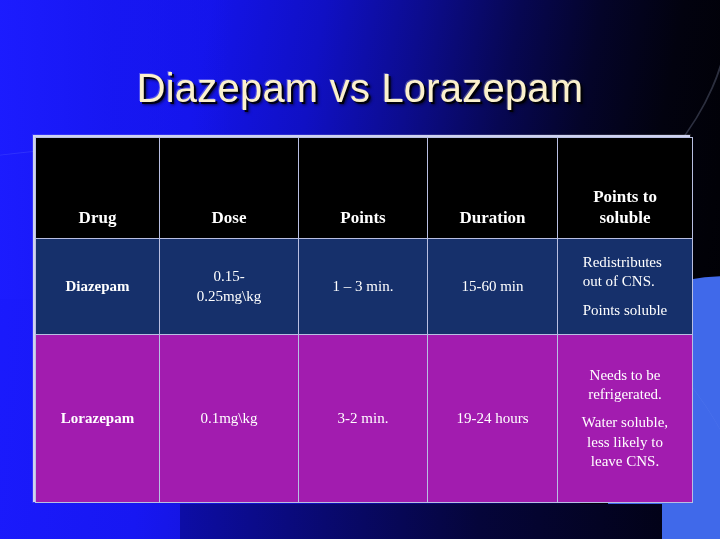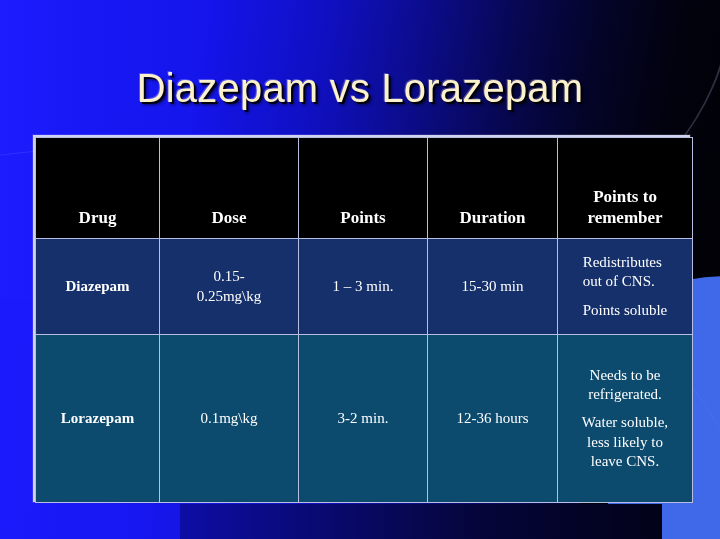--- a/index.html
+++ b/index.html
@@ -187,21 +187,21 @@
   tr.row-diazepam { height: 96px; }
   tr.row-diazepam td {
     background: #16306b;
     font-size: 15px;
     font-weight: normal;
   }
   tr.row-diazepam td.drug-name { font-weight: bold; font-size: 15px; }
 
   tr.row-lorazepam { height: 168px; }
   tr.row-lorazepam td {
-    background: #0c4a6e;
+    background: #a21caf;
     font-size: 15px;
     font-weight: normal;
   }
   tr.row-lorazepam td.drug-name { font-weight: bold; font-size: 15px; }
 
   .cell-text { display: block; }
 
   
   td.notes {
     text-align: center;
@@ -244,50 +244,50 @@
           <col class="c5">
       </colgroup>
       <thead>
         <tr class="header-row">
           <th>Drug</th>
           <th>Dose</th>
           <th>Points</th>
           <th>Duration</th>
           <th>
             <span class="cell-text">Points to</span>
-            <span class="cell-text">remember</span>
+            <span class="cell-text">soluble</span>
           </th>
         </tr>
       </thead>
       <tbody>
         <tr class="row-diazepam">
           <td class="drug-name">Diazepam</td>
           <td>
             <span class="cell-text">0.15-</span>
             <span class="cell-text">0.25mg\kg</span>
           </td>
           <td>1 – 3 min.</td>
-          <td>15-30 min</td>
+          <td>15-60 min</td>
           <td class="notes">
             <span class="note-block">
               <span class="note-para cell-text">
                 <span class="cell-text">Redistributes</span>
                 <span class="cell-text">out of CNS.</span>
               </span>
               <span class="note-para cell-text">
                 <span class="cell-text">Points soluble</span>
               </span>
             </span>
           </td>
         </tr>
         <tr class="row-lorazepam">
           <td class="drug-name">Lorazepam</td>
           <td>0.1mg\kg</td>
           <td>3-2 min.</td>
-          <td>12-36 hours</td>
+          <td>19-24 hours</td>
           <td class="notes">
             <span class="note-block">
               <span class="note-para cell-text">
                 <span class="cell-text">Needs to be</span>
                 <span class="cell-text">refrigerated.</span>
               </span>
               <span class="note-para cell-text">
                 <span class="cell-text">Water soluble,</span>
                 <span class="cell-text">less likely to</span>
                 <span class="cell-text">leave CNS.</span>

